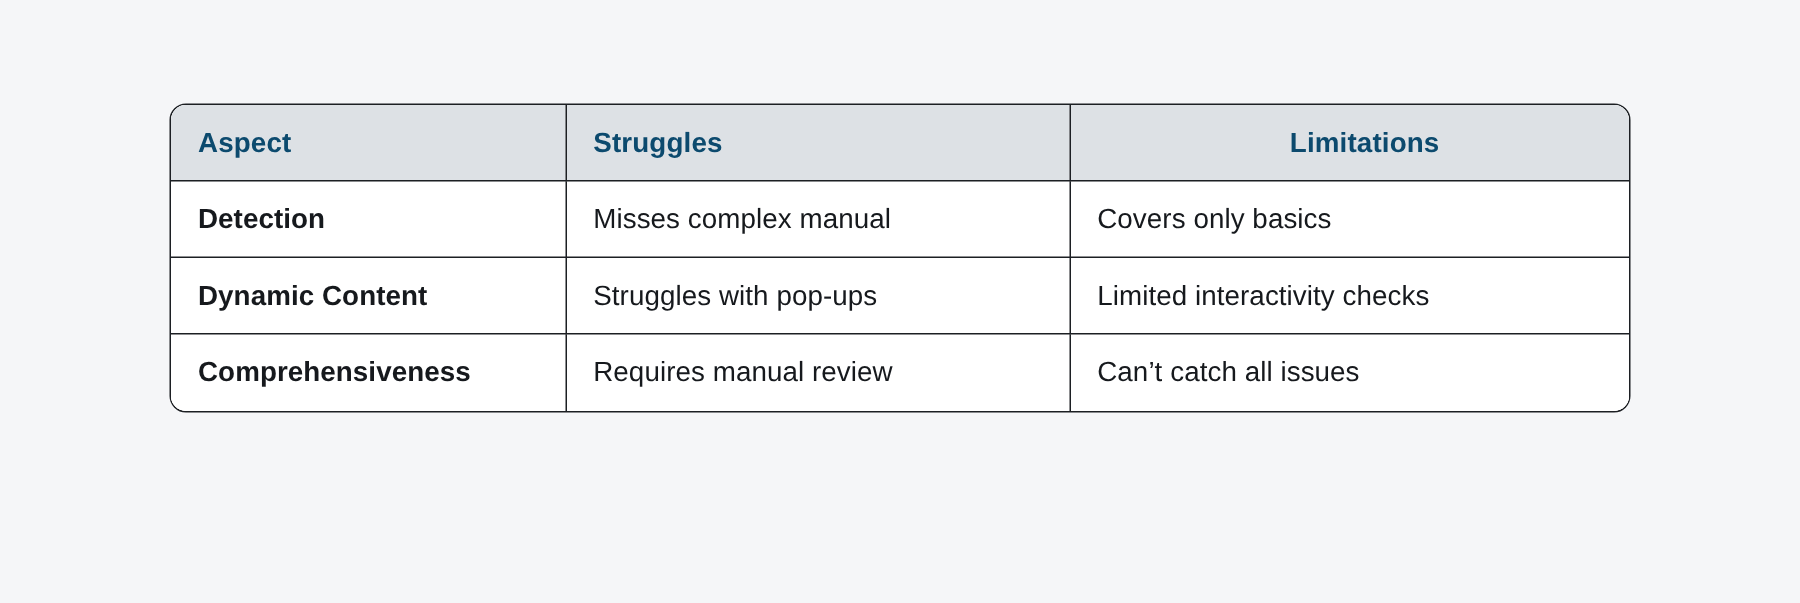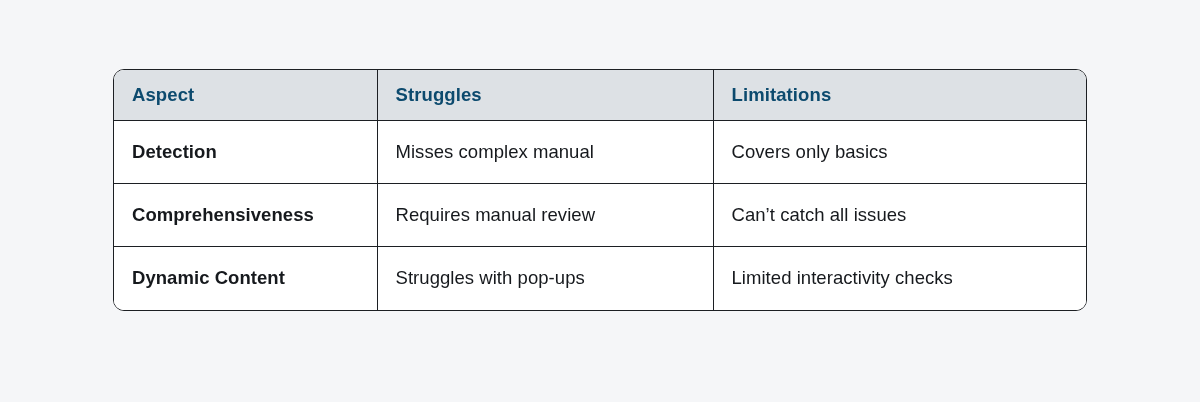--- a/index.html
+++ b/index.html
@@ -54,24 +54,25 @@
     padding: 14px 0 14px 18px;
     height: 50px;
     box-sizing: border-box;
     border-bottom: 1.5px solid #1c1f23;
     border-right: 1.5px solid #1c1f23;
     vertical-align: middle;
     letter-spacing: 0.1px;
   }
   table.comparison thead th:last-child {
     border-right: none;
+    text-align: center;
   }
 
   table.comparison tbody td {
-    height: 63px;
+    height: 51px;
     box-sizing: border-box;
     padding: 12px 0 12px 18px;
     font-size: 18.5px;
     color: #16191d;
     vertical-align: middle;
     border-bottom: 1.3px solid #1c1f23;
     border-right: 1.3px solid #1c1f23;
     background: #ffffff;
     letter-spacing: 0.05px;
   }
@@ -106,26 +107,26 @@
           <th>Limitations</th>
         </tr>
       </thead>
       <tbody>
         <tr>
           <td class="aspect-cell">Detection</td>
           <td>Misses complex manual</td>
           <td>Covers only basics</td>
         </tr>
         <tr>
+          <td class="aspect-cell">Dynamic Content</td>
+          <td>Struggles with pop-ups</td>
+          <td>Limited interactivity checks</td>
+        </tr>
+        <tr>
           <td class="aspect-cell">Comprehensiveness</td>
           <td>Requires manual review</td>
           <td>Can’t catch all issues</td>
-        </tr>
-        <tr>
-          <td class="aspect-cell">Dynamic Content</td>
-          <td>Struggles with pop-ups</td>
-          <td>Limited interactivity checks</td>
         </tr>
       </tbody>
     </table>
   </div>
 
 </div>
 
 </body></html>

